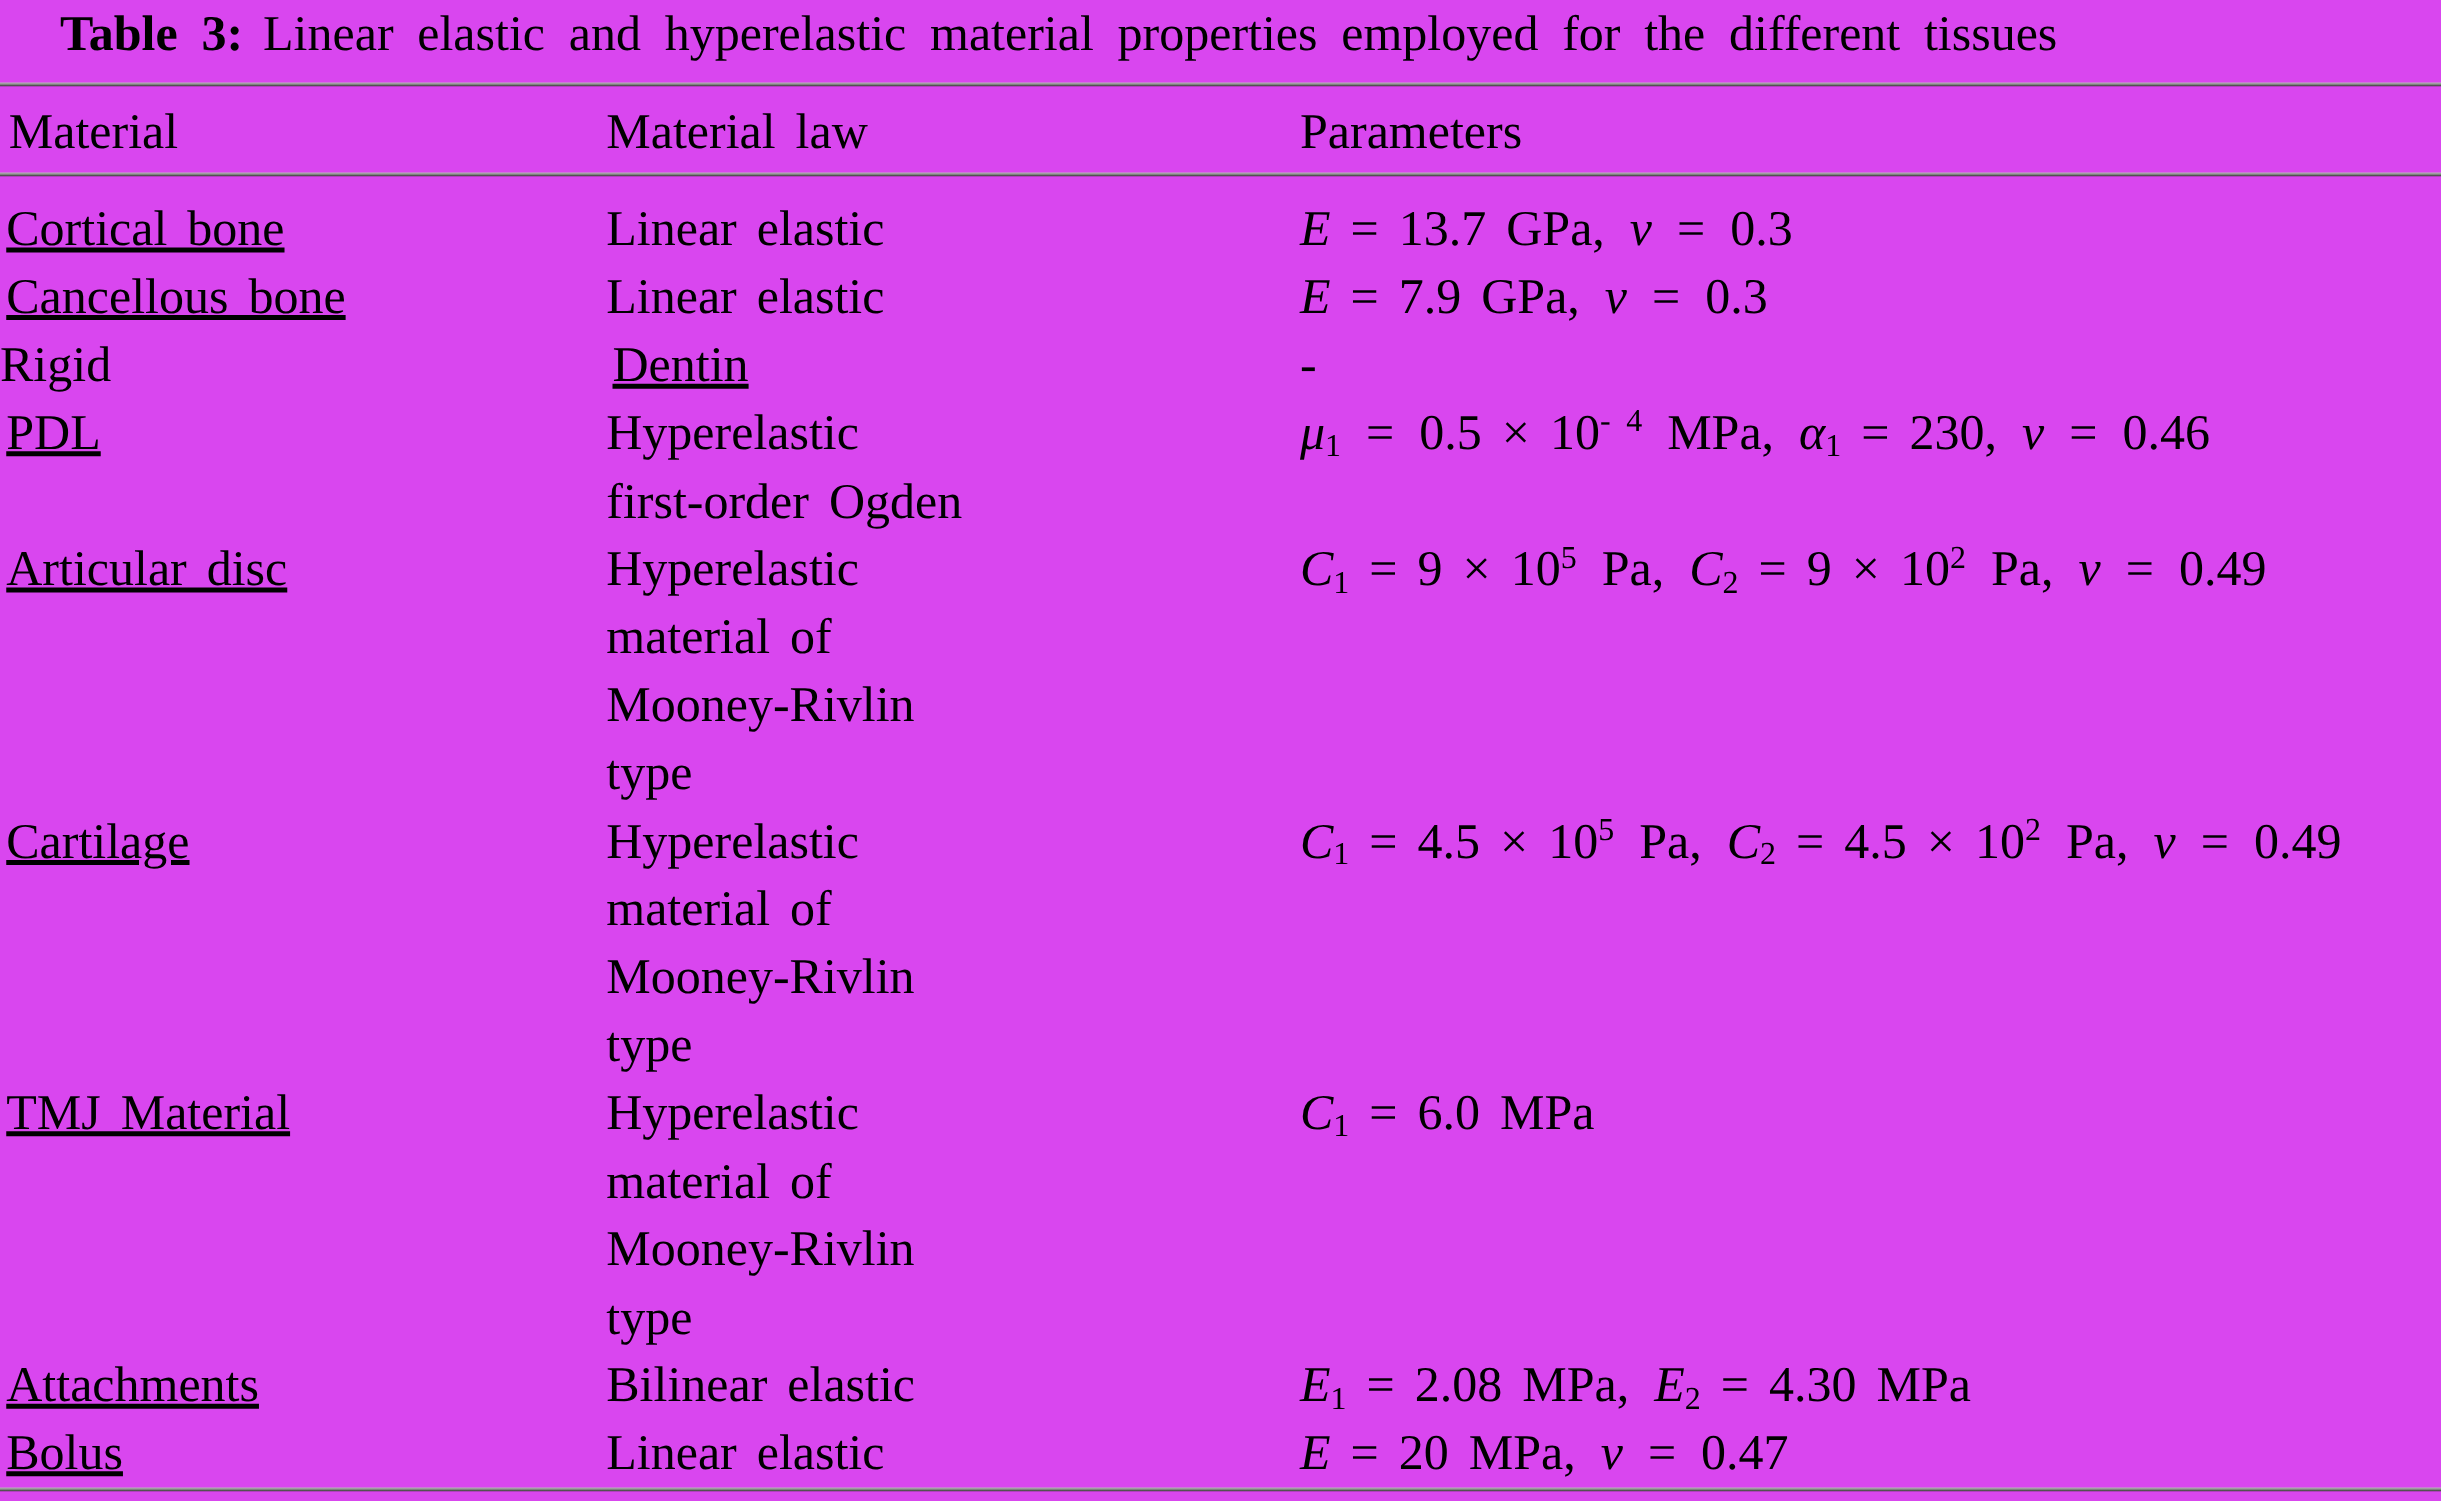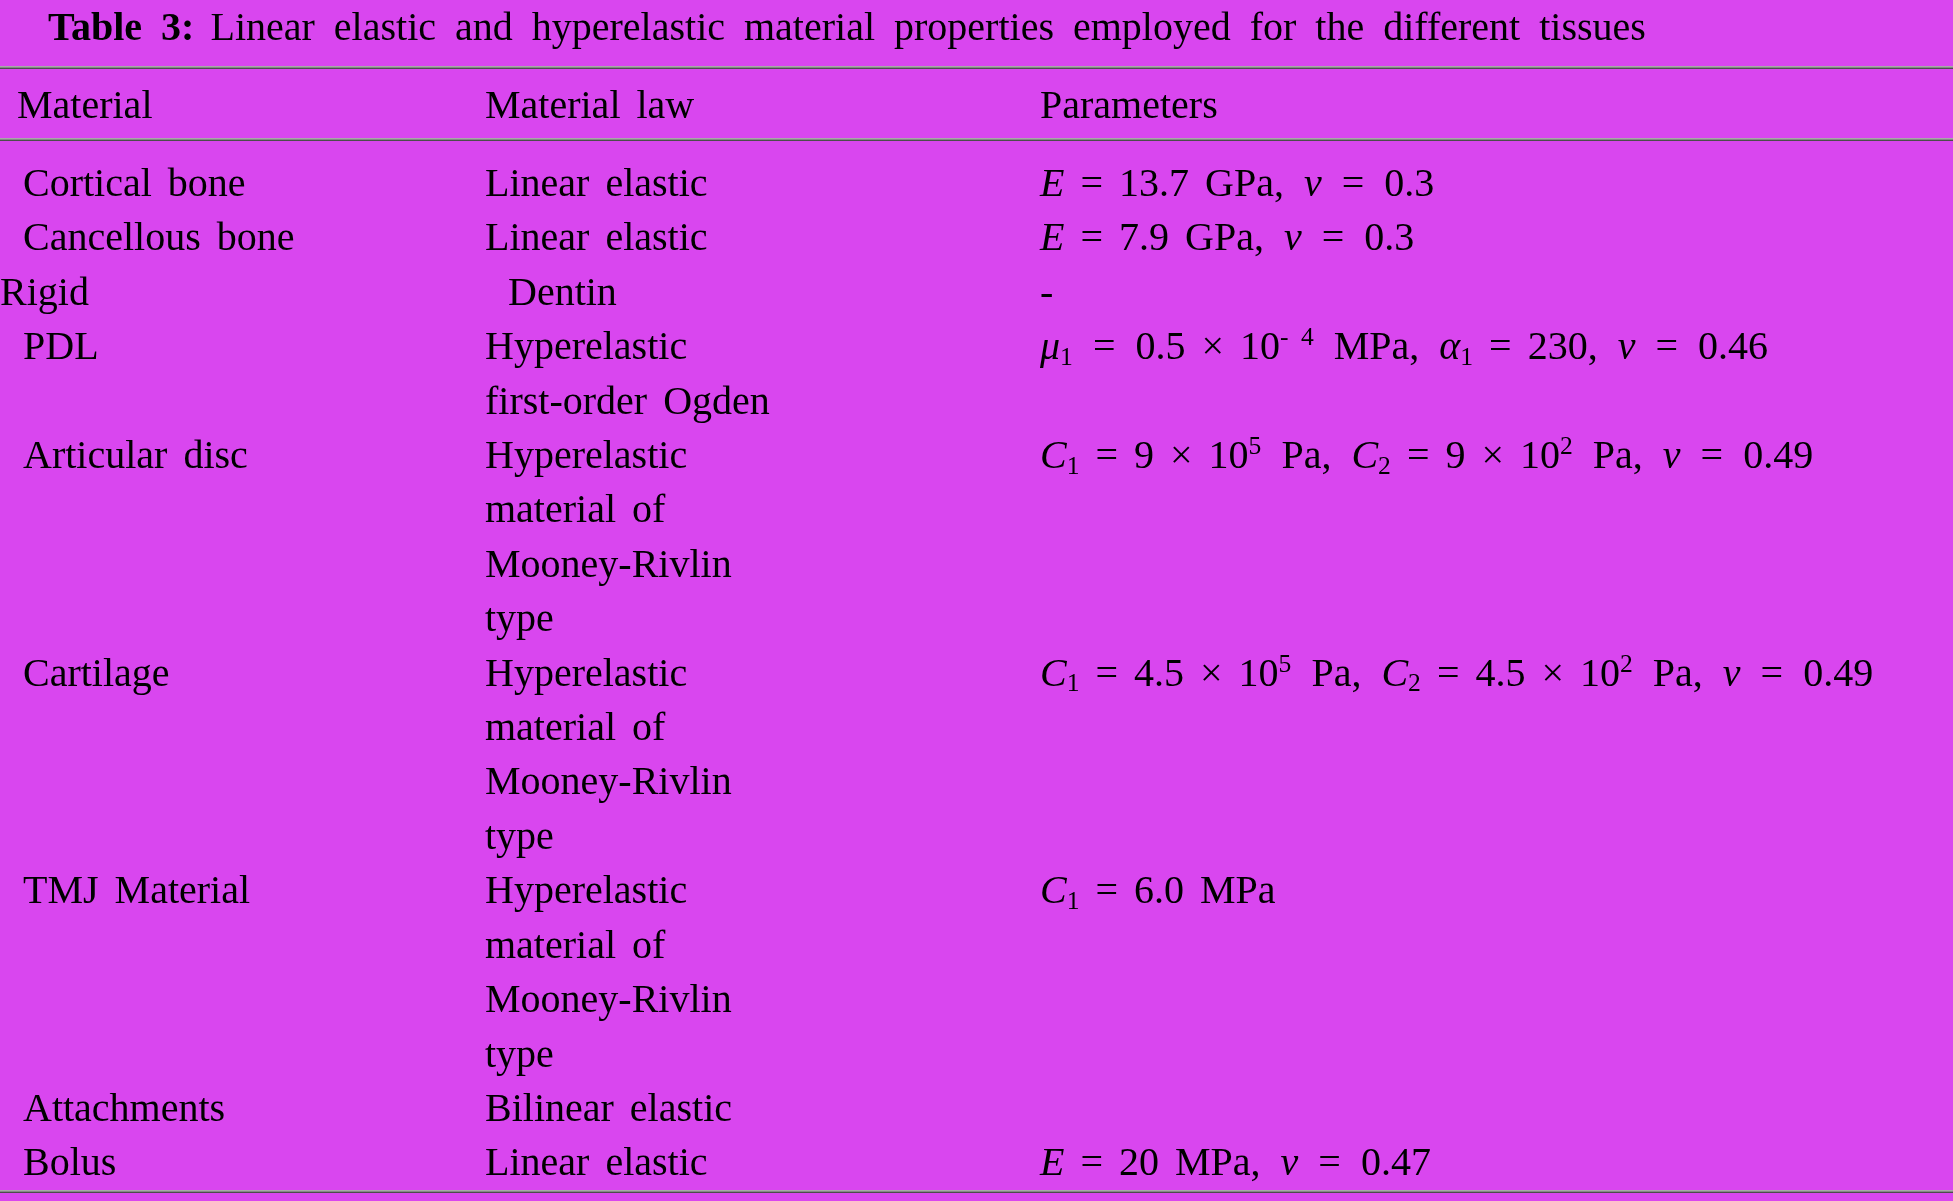--- a/index.html
+++ b/index.html
@@ -38,36 +38,36 @@
     top: 70px;
     left: 0;
     width: 100%;
     height: 68px;
     display: grid;
     grid-template-columns: 485px 555px 1fr;
     align-items: center;
     font-size: 40px;
     word-spacing: 6px;
   }
-  .thead .h-material { padding-left: 17px; }
+  .thead .h-material { padding-left: 7px; }
   .tbody {
     position: absolute;
     top: 156px;
     left: 0;
     width: 100%;
     font-size: 40px;
     line-height: 54.4px;
     word-spacing: 6px;
   }
   .trow {
     display: grid;
     grid-template-columns: 485px 555px 1fr;
     align-items: start;
   }
-  .cell-material { padding-left: 23px; }
+  .cell-material { padding-left: 5px; text-decoration: underline; }
   .cell-params { white-space: nowrap; }
   sub {
     font-size: 64%;
     line-height: 0;
     vertical-align: baseline;
     position: relative;
     top: 0.22em;
   }
   sup {
     font-size: 64%;
@@ -155,20 +155,21 @@
           <div>Mooney-Rivlin</div>
           <div>type</div>
         </div>
         <div class="cell cell-params"><i>C</i><sub>1</sub><span> = 6.0 MPa</span></div>
       </div>
       <div class="trow">
         <div class="cell cell-material">Attachments</div>
         <div class="cell cell-law">
           <div>Bilinear elastic</div>
         </div>
+        <div class="cell cell-params"><i>E</i><sub>1</sub><span> = 2.08 MPa, </span><i>E</i><sub>2</sub><span> = 4.30 MPa</span></div>
       </div>
       <div class="trow">
         <div class="cell cell-material">Bolus</div>
         <div class="cell cell-law">
           <div>Linear elastic</div>
         </div>
         <div class="cell cell-params"><i>E</i><span> = 20 MPa, </span><i>ν</i><span> = 0.47</span></div>
       </div>
     </div>
 

